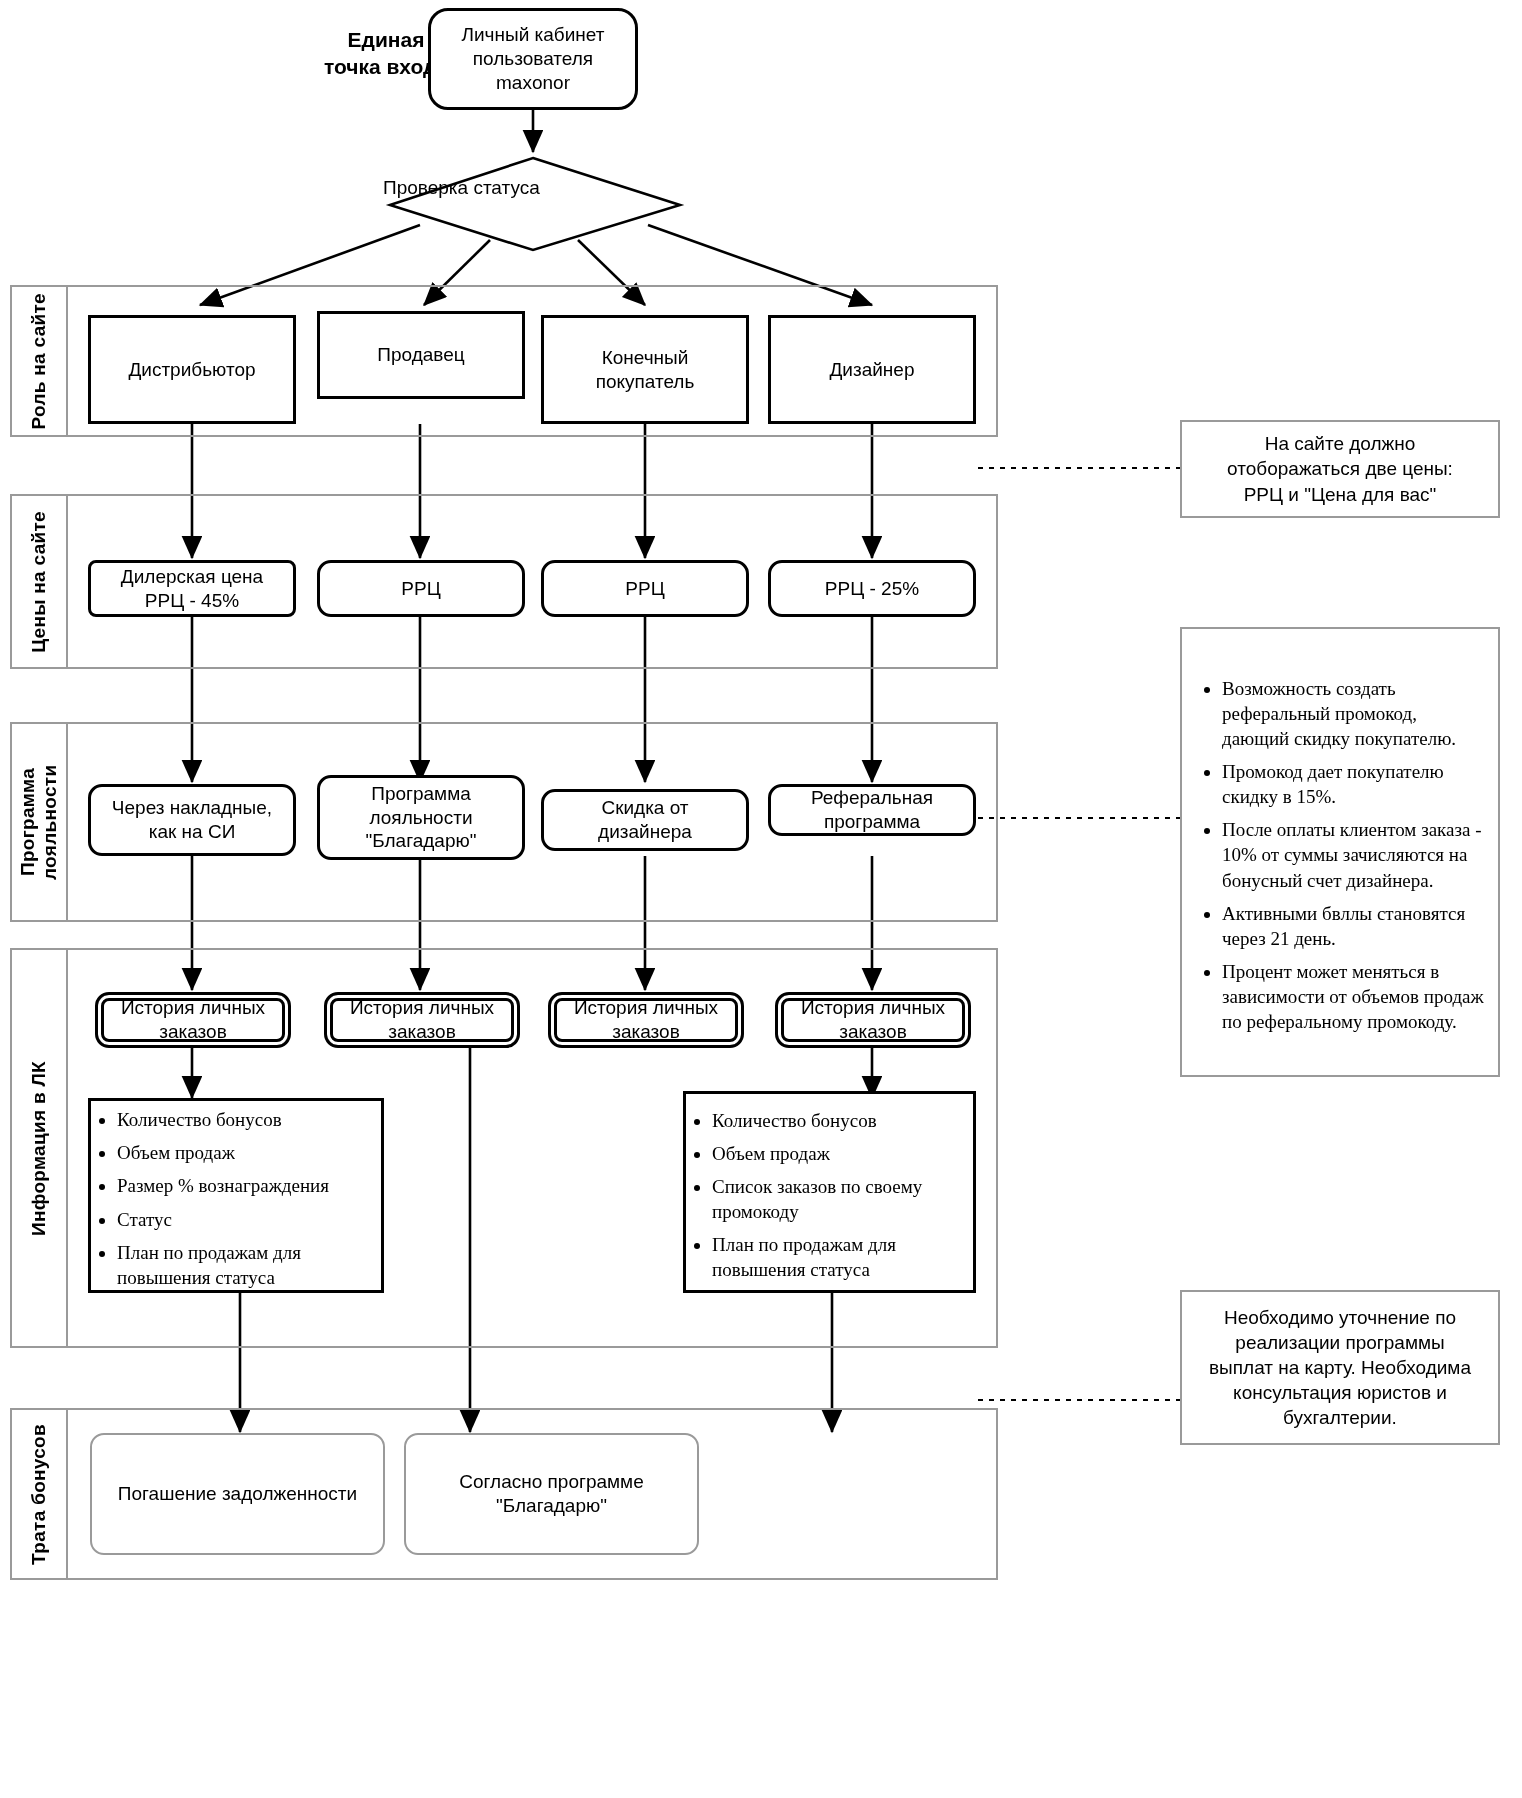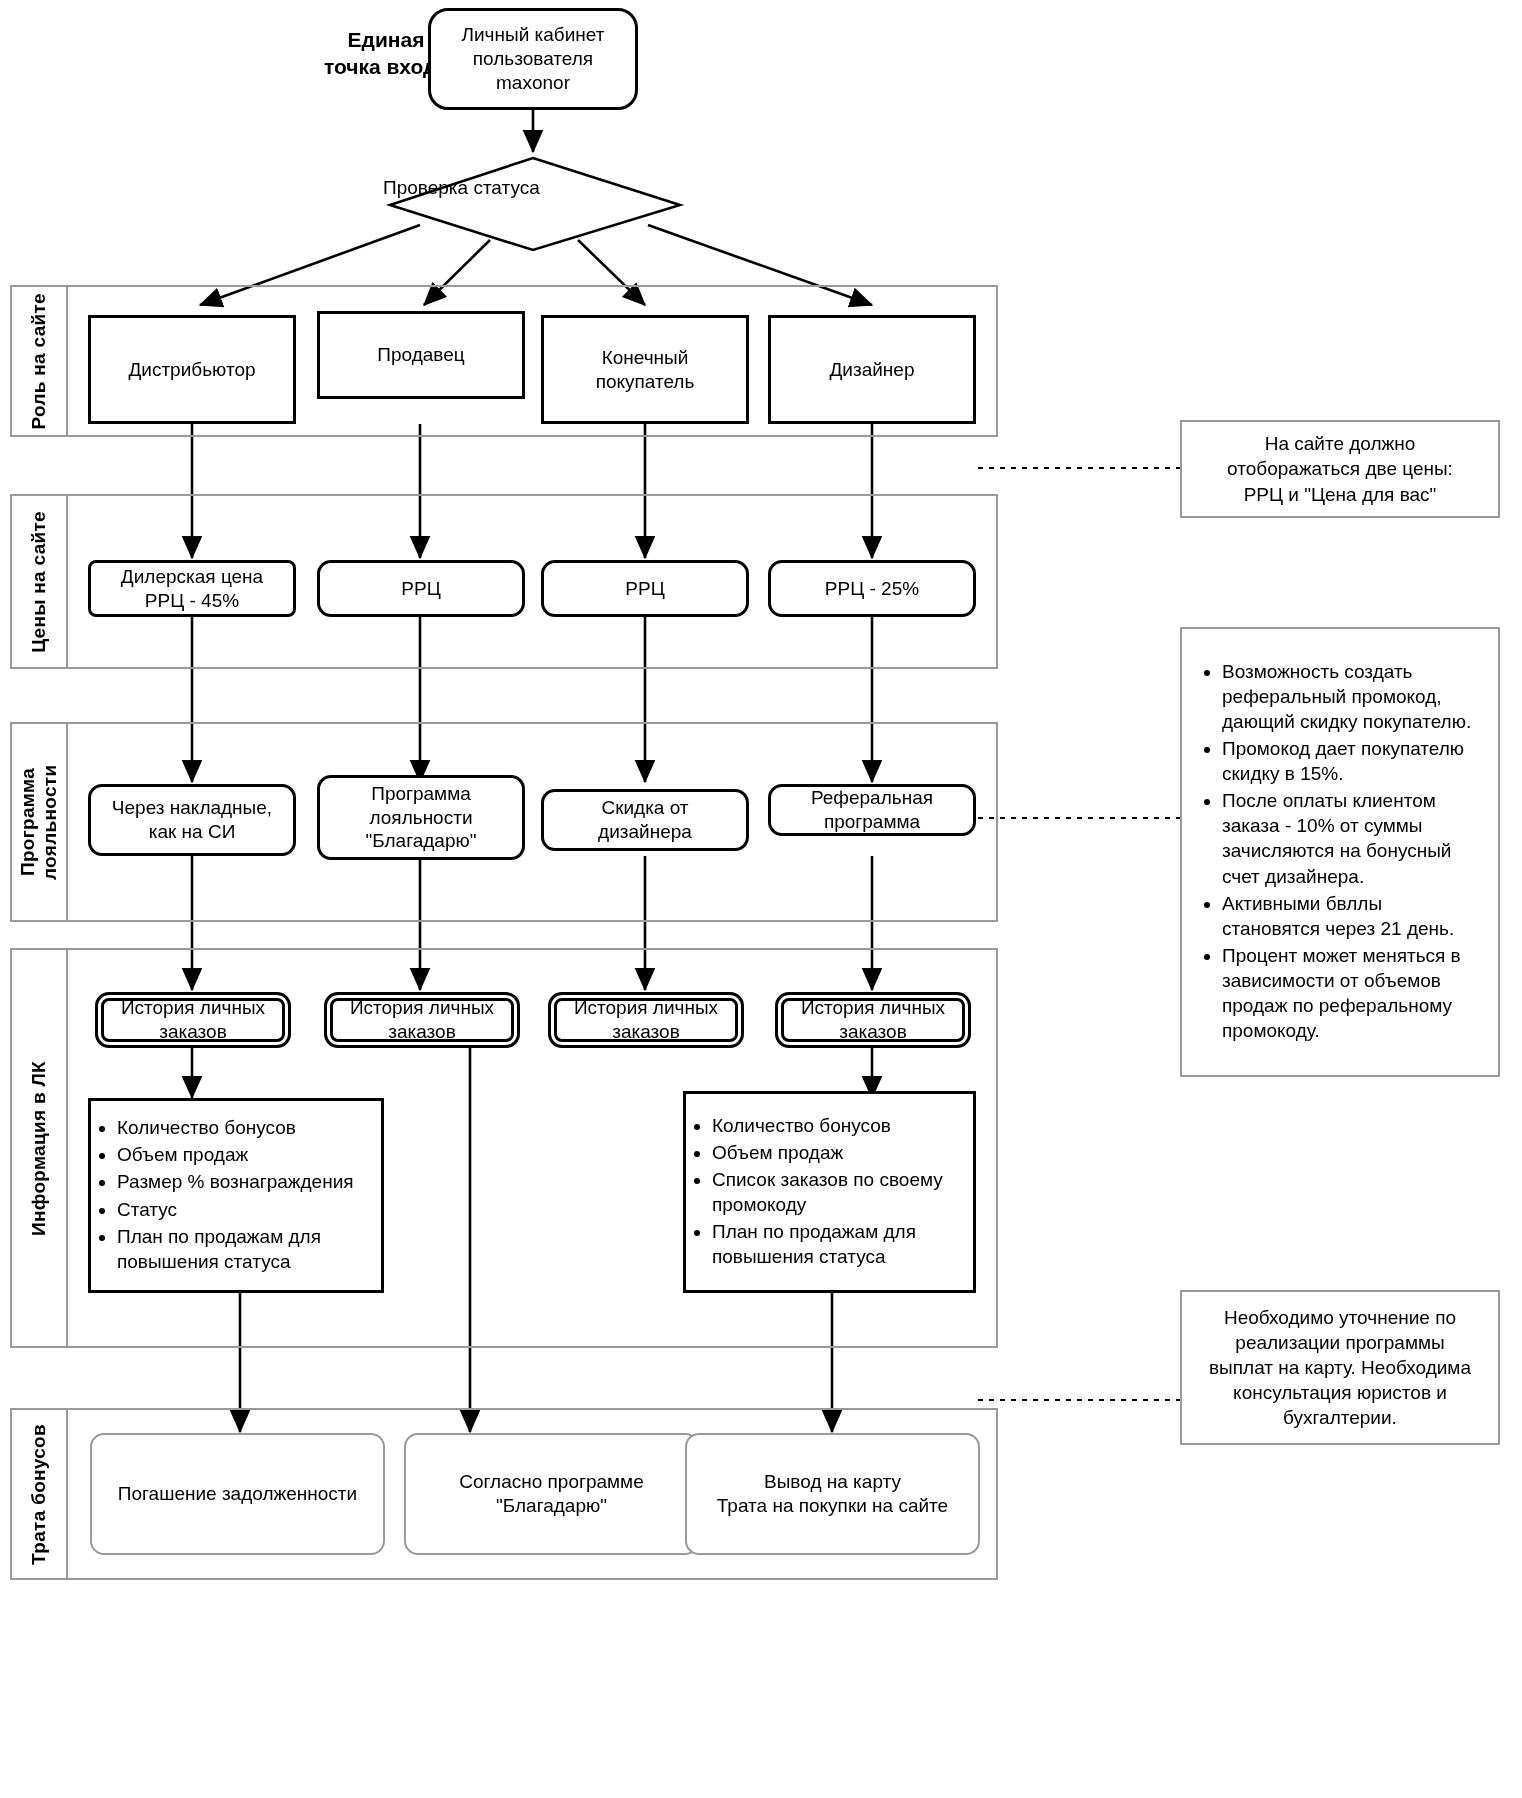--- a/index.html
+++ b/index.html
@@ -116,21 +116,22 @@
   }
   .listbox ul,
   .notebox ul {
     margin: 0;
     padding-left: 26px;
     font-size: 19px;
     line-height: 1.32;
   }
   .listbox li,
   .notebox li {
-    margin: 0 0 2px 0;
+    margin: 8px 0 2px 0;
+    font-family: Liberation Serif, serif;
   }
 
   
   .notebox {
     position: absolute;
     box-sizing: border-box;
     border: 2px solid #9a9a9a;
     background: #ffffff;
     font-size: 19px;
     line-height: 1.32;
@@ -316,24 +317,20 @@
     </div>
   </div>
 
   <div class="node soft" style="left:90px; top:1433px; width:295px; height:122px;">
     <span>Погашение задолженности</span>
   </div>
   <div class="node soft" style="left:404px; top:1433px; width:295px; height:122px; flex-direction:column;">
     <div>Согласно программе</div>
     <div>"Благадарю"</div>
   </div>
-  <div class="node soft" style="left:685px; top:1433px; width:295px; height:122px; flex-direction:column;">
-    <div>Вывод на карту</div>
-    <div>Трата на покупки на сайте</div>
-  </div>
 
   <div class="notebox" style="left:1180px; top:420px; width:320px; height:98px; flex-direction:column;">
     <div>На сайте должно</div>
     <div>отоборажаться две цены:</div>
     <div>РРЦ и "Цена для вас"</div>
   </div>
 
   <div class="notebox left-align" style="left:1180px; top:627px; width:320px; height:450px;">
     <ul>
       <li>Возможность создать реферальный промокод, дающий скидку покупателю.</li>

